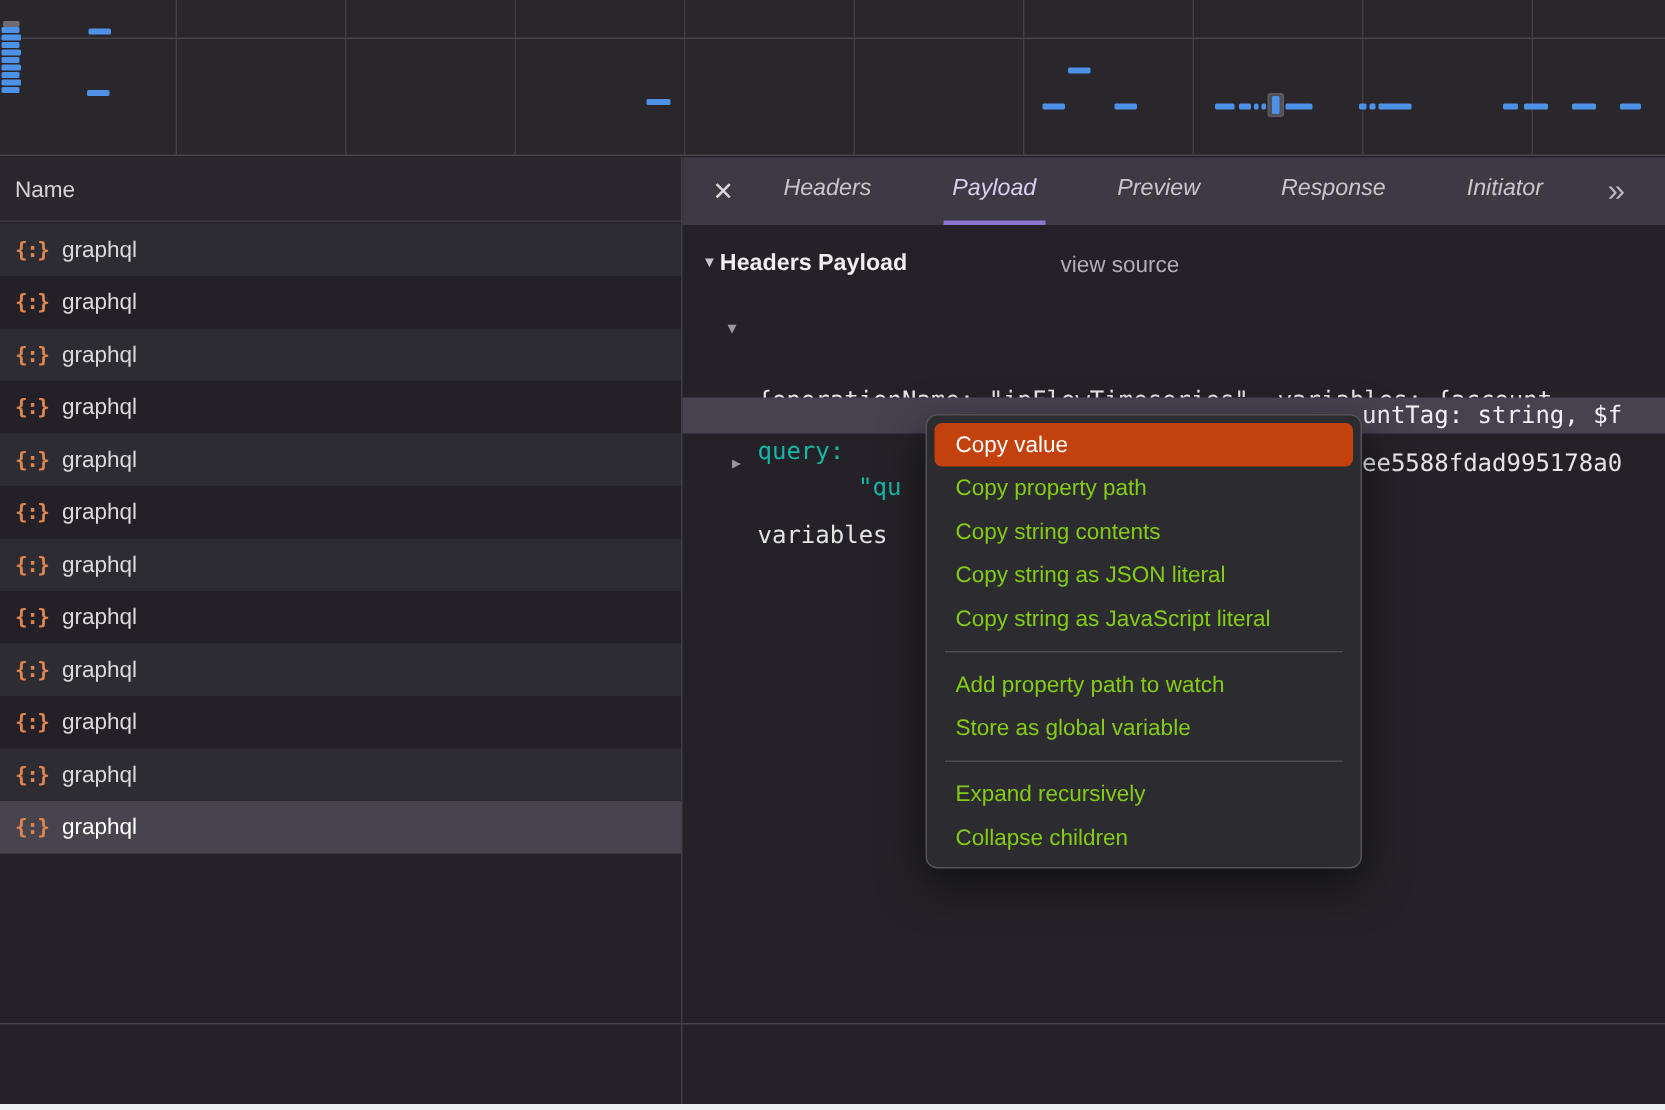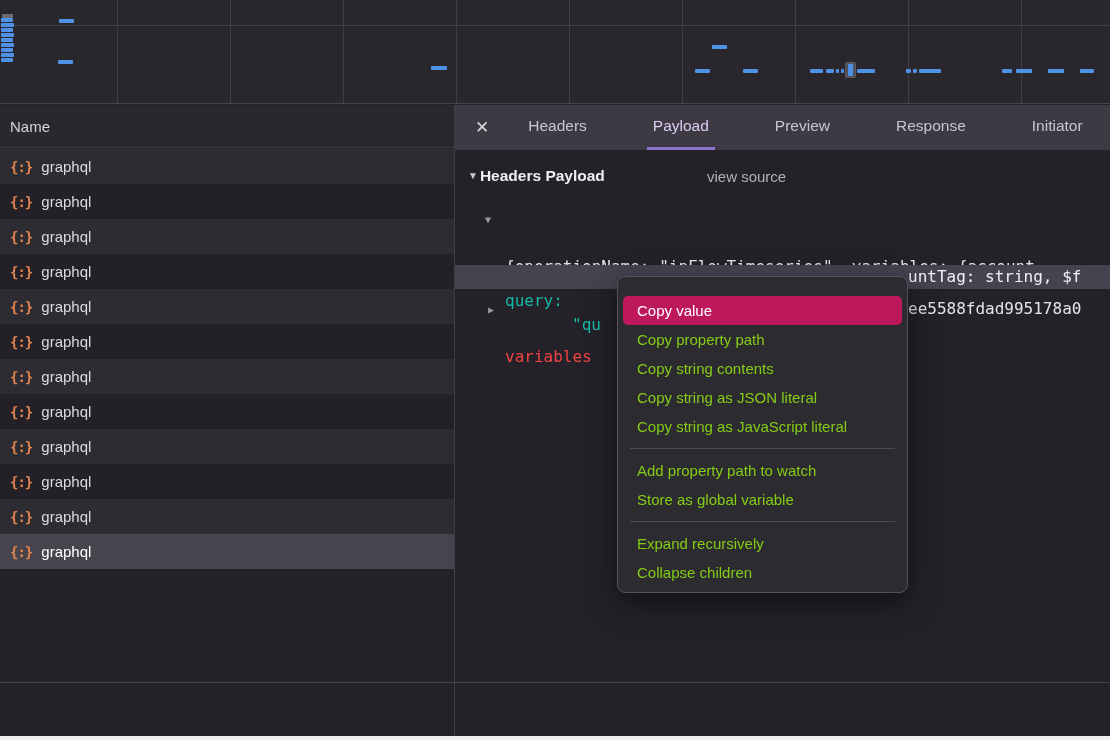--- a/index.html
+++ b/index.html
@@ -31,47 +31,47 @@
 
   .v-divider{position:absolute;left:454px;top:105px;width:1px;bottom:0;background:#403e44;}
   .bottom-line{position:absolute;left:0;top:682px;width:100%;height:1px;background:#454349;}
   .bottom-strip{position:absolute;left:0;bottom:0;width:100%;height:4px;background:#eef0f2;}
 
   
   .details{position:absolute;left:455px;top:105px;right:0;bottom:0;}
   .tabbar{height:45px;background:#3e3a44;display:flex;align-items:center;
           color:#c9c5cd;font-size:15.5px;}
   .close-x{margin:0 6px 0 20px;font-size:17px;color:#d8d6da;}
-  .tab{padding:0 6px;margin:0 27px;height:45px;display:flex;align-items:center;
-       border-bottom:3px solid transparent;box-sizing:border-box;}
+  .tab{padding:0 6px;margin:0 21px;height:45px;display:flex;align-items:center;
+       border-bottom:3px solid transparent;box-sizing:border-box;font-style:italic;}
   .tab.selected{color:#d9cff2;border-bottom-color:#8b76cf;}
   .overflow{margin-left:16px;font-size:21px;color:#b9b5bf;}
 
   .ph-caret{font-size:10px;color:#c8c6cc;margin-right:2px;vertical-align:2px;}
   .payload-title{position:absolute;left:13px;top:62px;font-weight:bold;
                  font-size:15.5px;color:#f0eef2;}
   .view-source{position:absolute;left:252px;top:63px;font-size:15px;color:#b2b0b6;}
 
   .mono{font-family:"DejaVu Sans Mono",monospace;font-size:16px;white-space:pre;}
   .tree-line{position:absolute;left:0;right:0;height:24px;line-height:24px;color:#e6e4e8;}
   .tree-caret{position:absolute;font-size:10px;color:#9a98a0;top:1px;}
-  .k{color:#ef4444;}
+  .k{color:#e5e5e5;}
   .s{color:#49aee0;}
   .plain{color:#e6e4e8;}
   .sel-row{background:#474250;color:#f2f0f4;}
   .sel-row .k,.sel-row .s{color:#14b8a6;}
   .frag-right{position:absolute;left:453px;top:0;}
 
   
   .menu{position:absolute;left:617px;top:276px;width:291px;background:#2c2b2f;
         border:1px solid #545258;border-radius:8px;padding:5px 0;
         box-shadow:0 10px 30px rgba(0,0,0,.55);z-index:10;box-sizing:border-box;}
   .menu-item{height:29px;display:flex;align-items:center;padding:0 14px;margin:0 5px;
              border-radius:5px;font-size:15px;color:#84cc16;}
-  .menu-item.selected{background:#be185d;color:#ffffff;margin-top:14px;}
+  .menu-item.selected{background:#c2410c;color:#ffffff;}
   .menu-divider{height:1px;background:#4e4c52;margin:7px 12px;}
 </style>
 </head>
 <body>
 
 <div class="screen">
 
   <div class="timeline" id="tl">
     <div class="tl-hline"></div>
   <div class="gridline" style="left: 117px;"></div>

